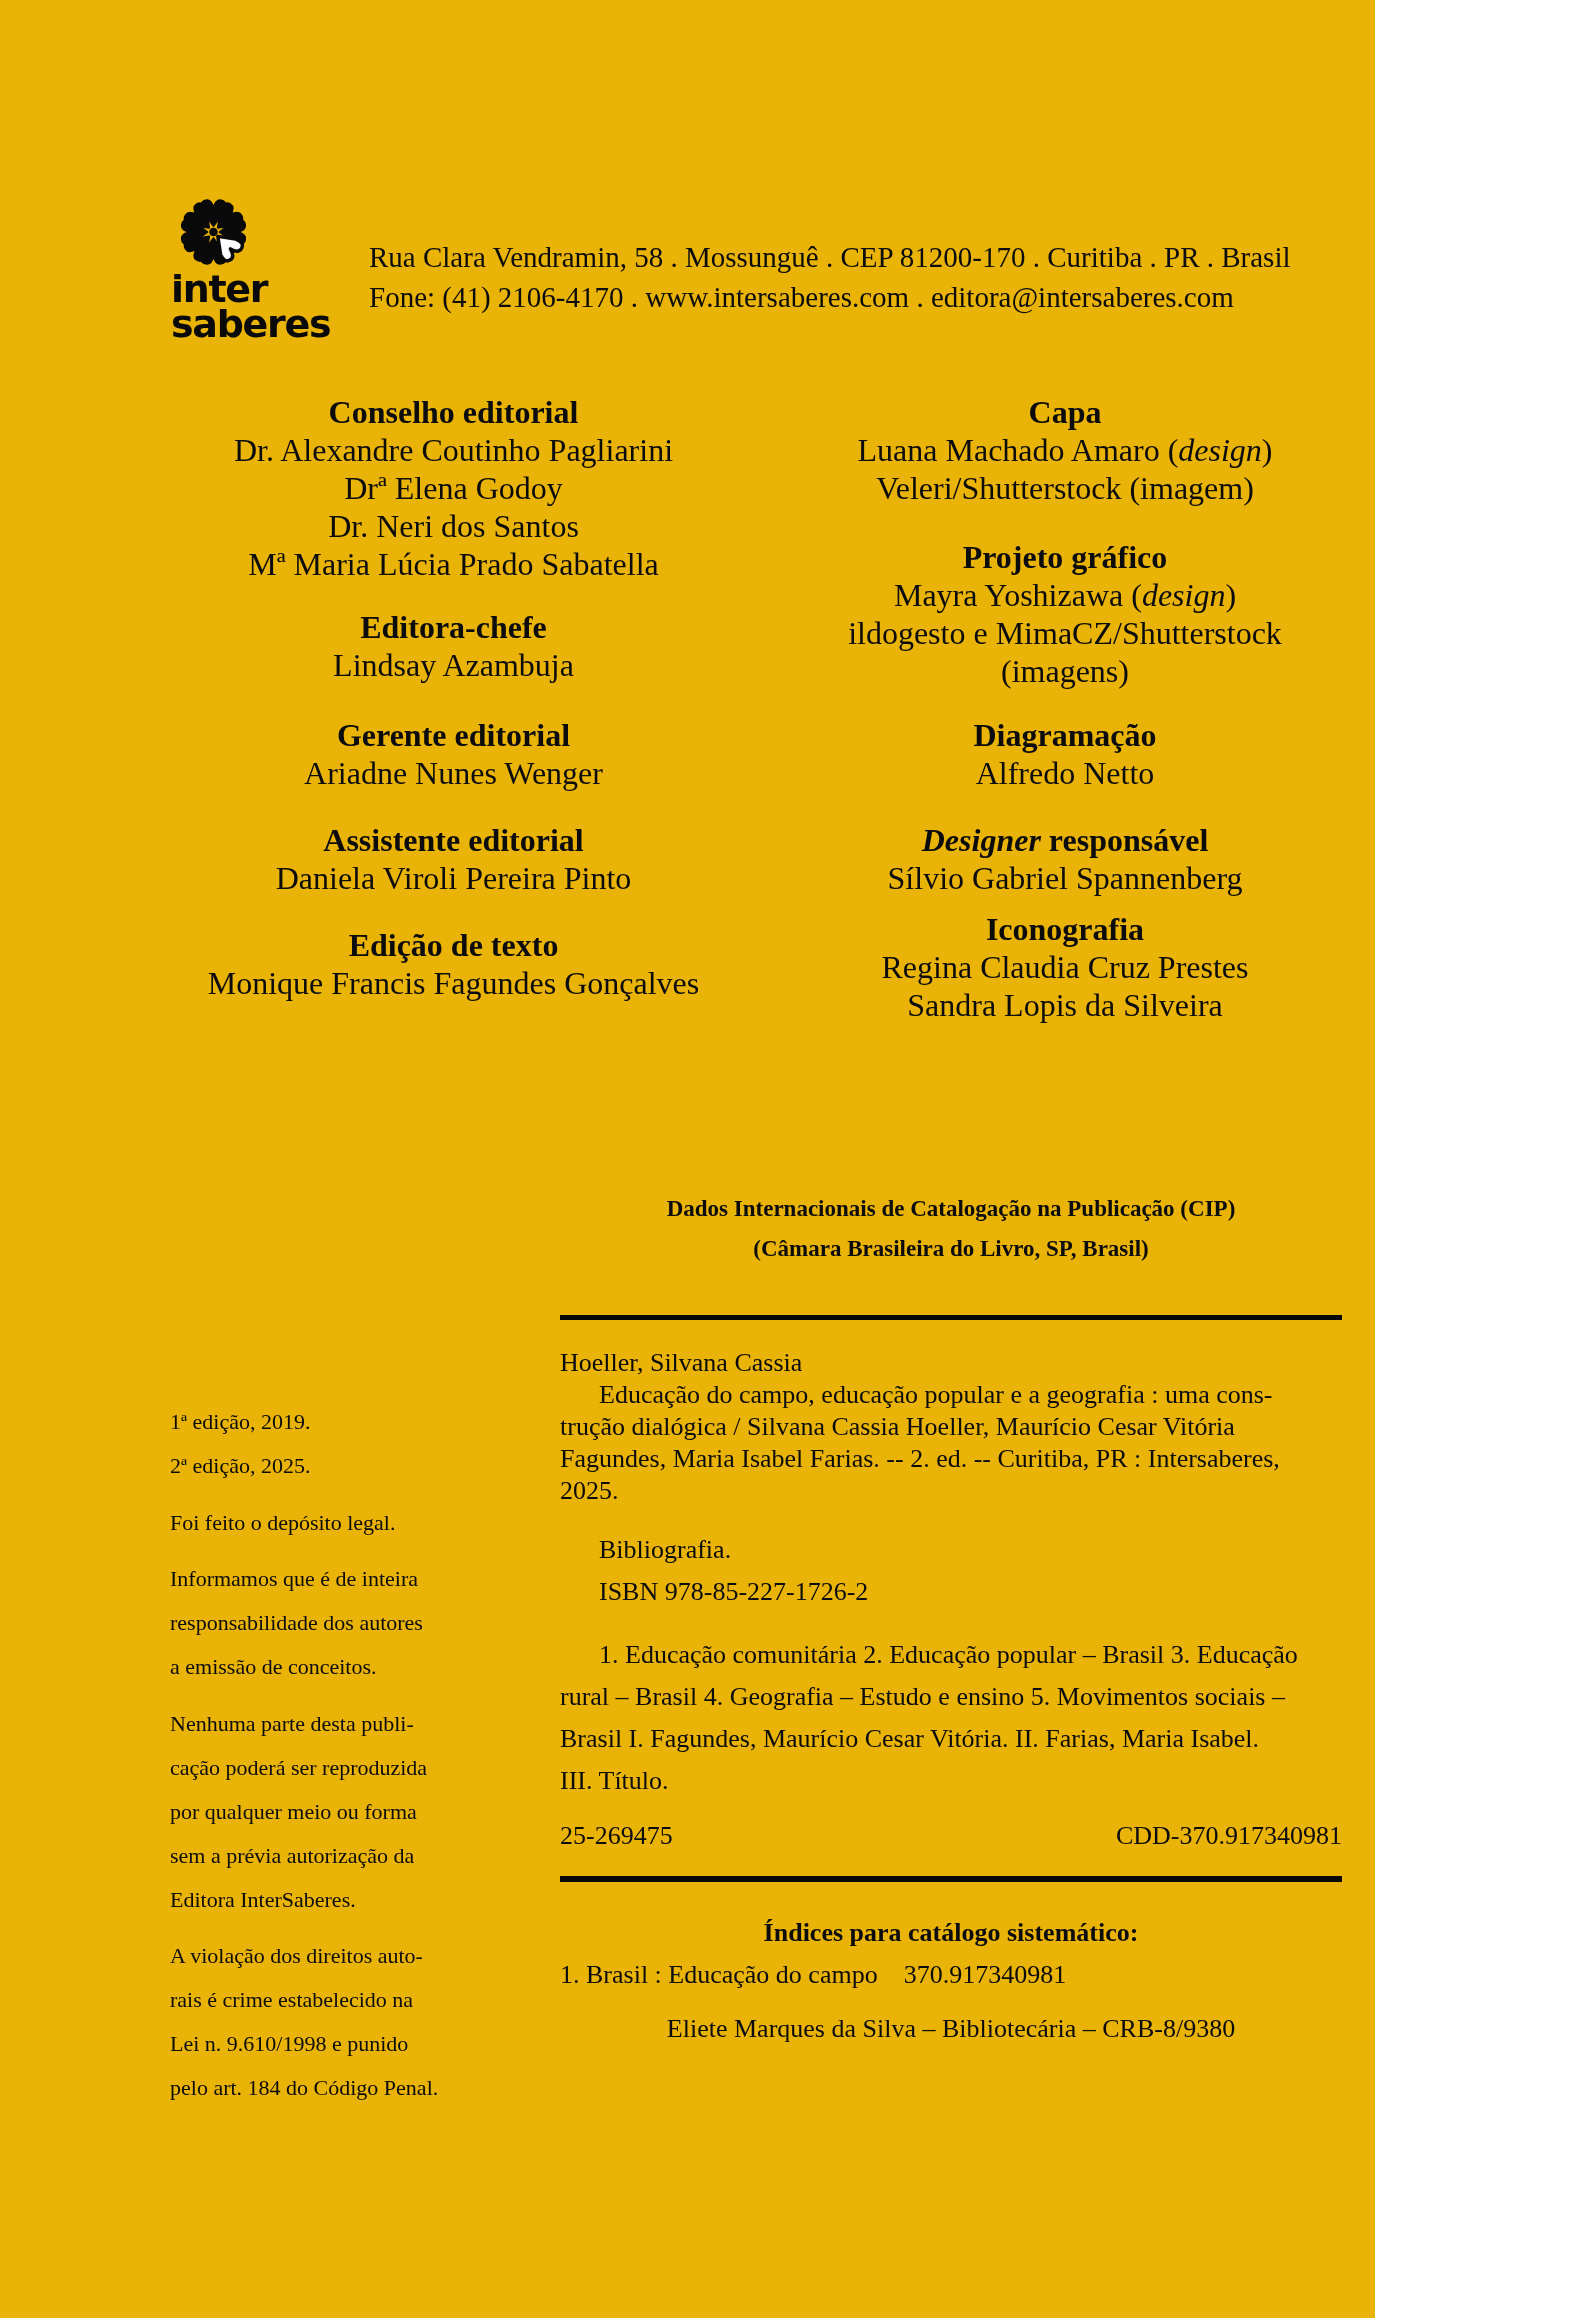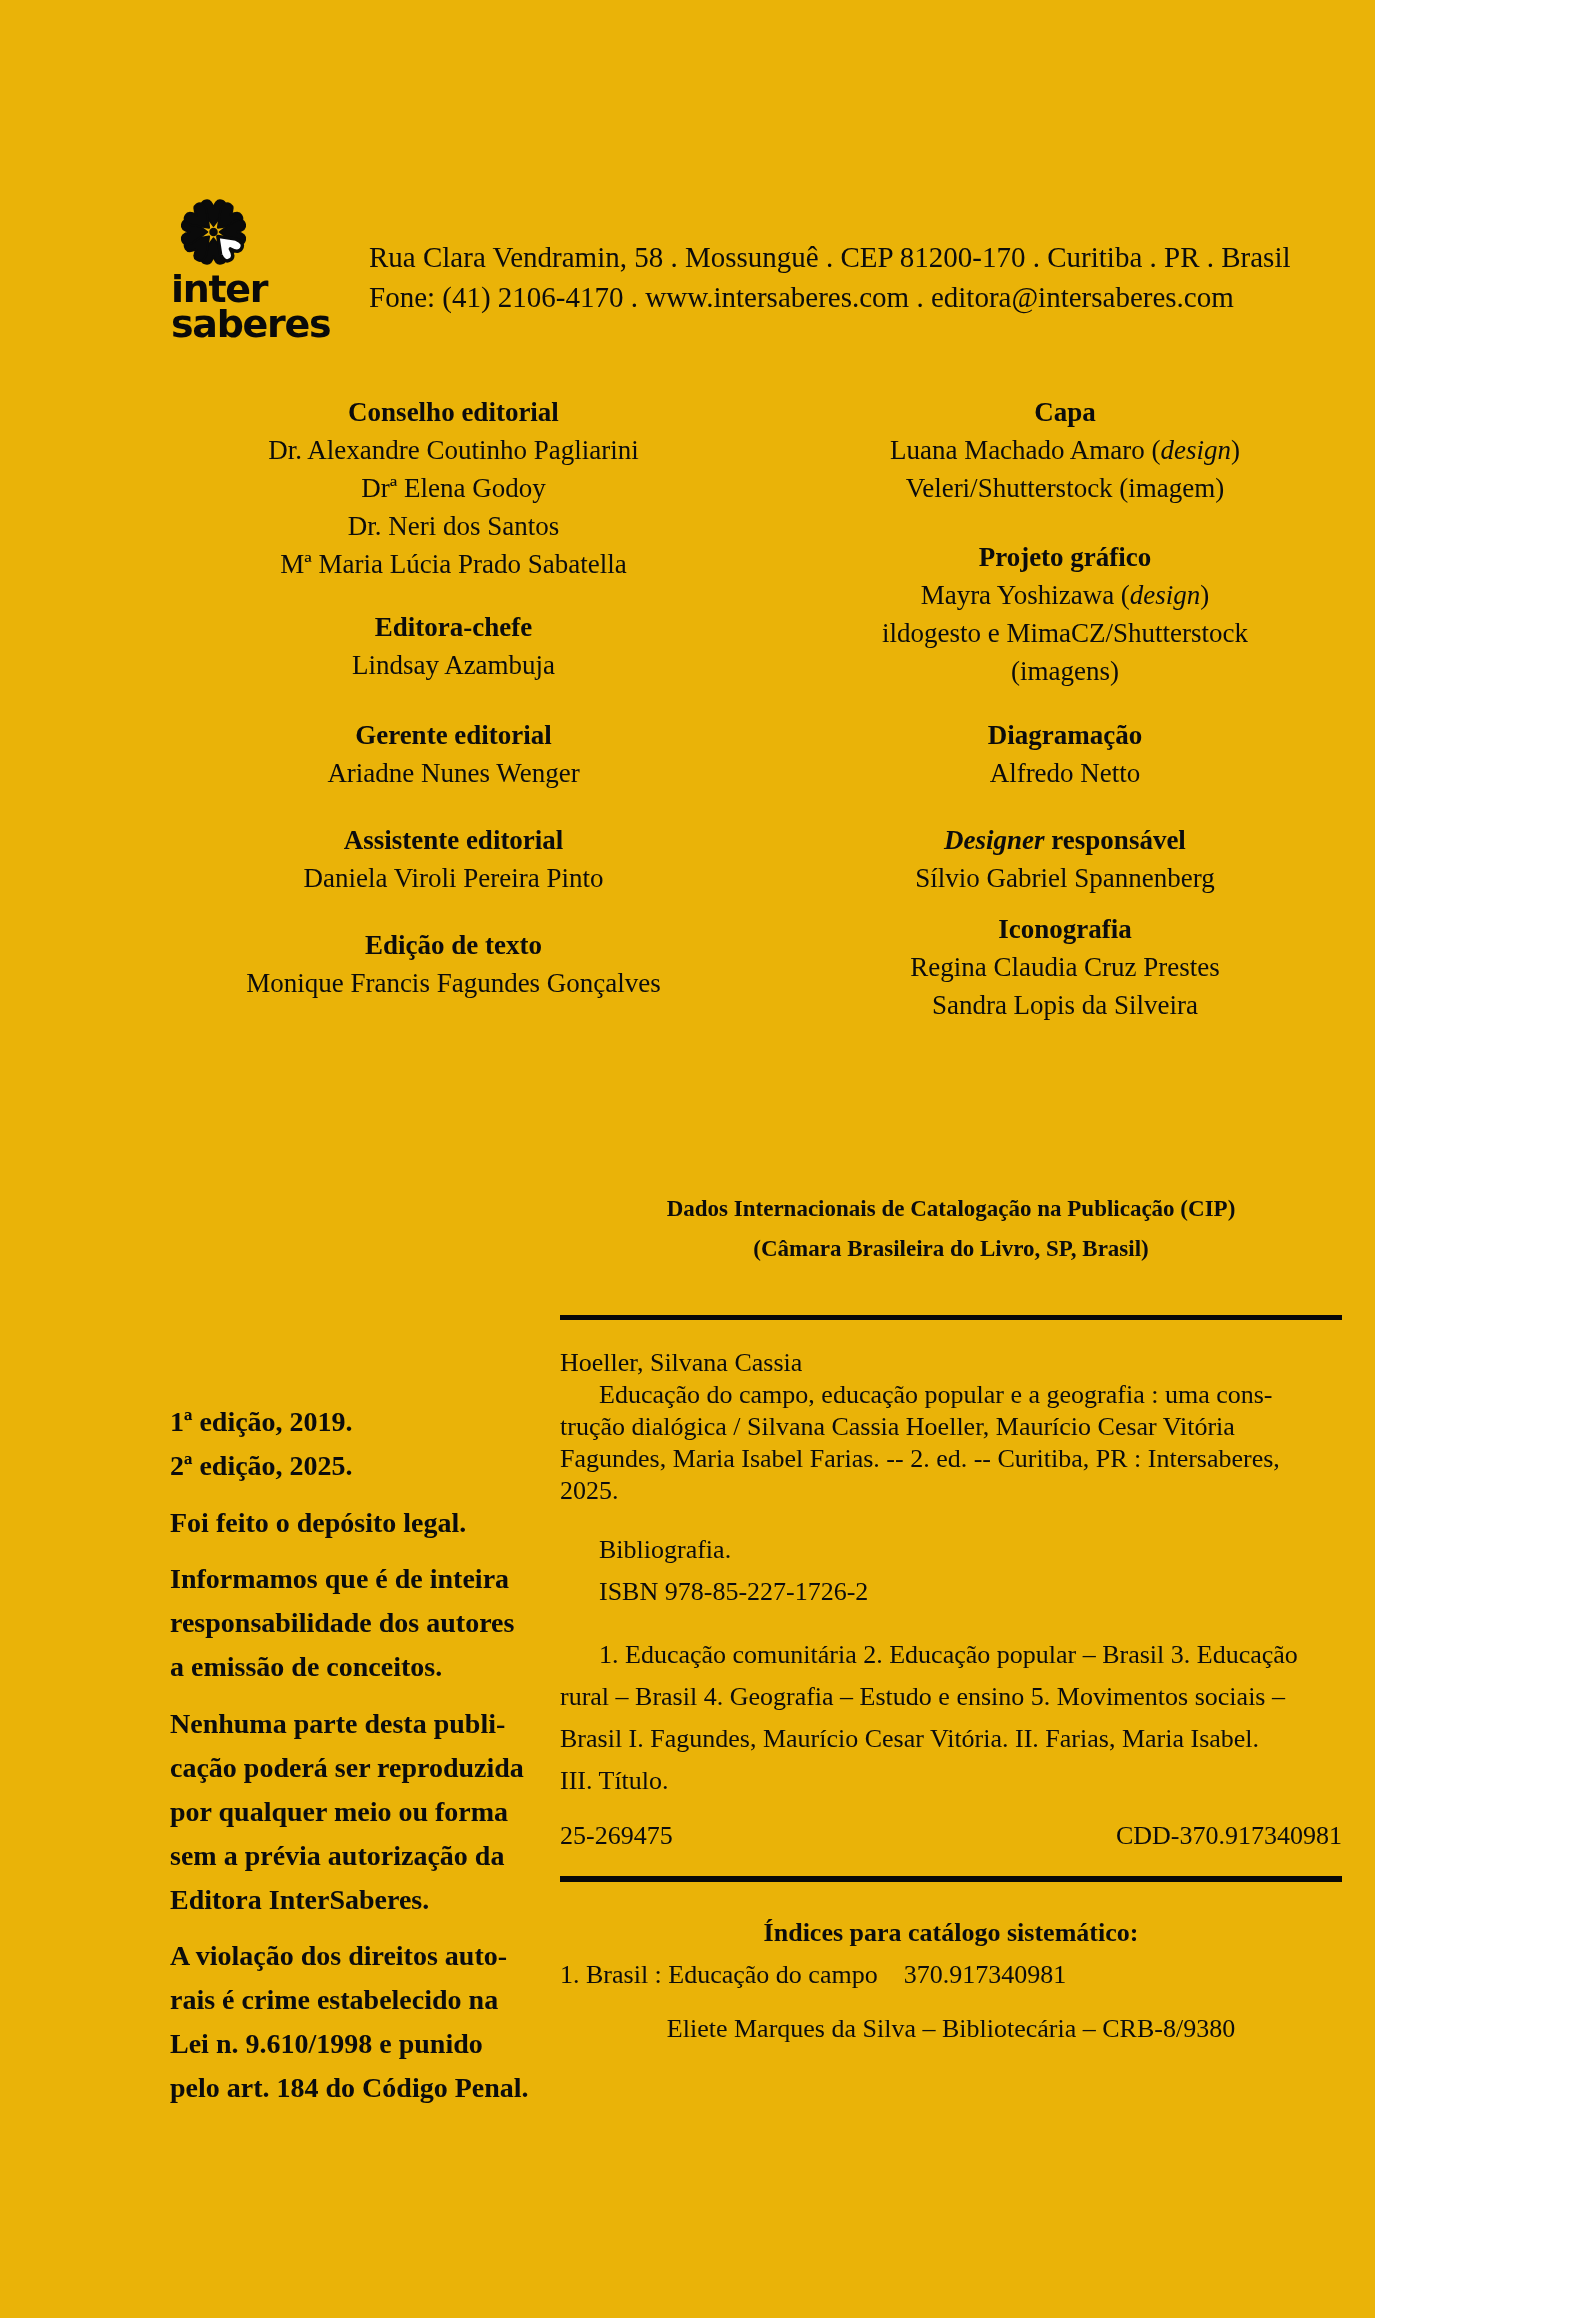--- a/index.html
+++ b/index.html
@@ -24,39 +24,39 @@
     letter-spacing:-1.3px;
     color:#0a0a0a;
     margin-top:5.4px;
   }
   
   #address{
     position:absolute;left:369px;top:237px;
     font-size:29px;line-height:40px;
   }
   
-  .credit-group{position:absolute;text-align:center;font-size:27px;line-height:38px;}
+  .credit-group{position:absolute;text-align:center;font-size:32px;line-height:38px;}
   .credit-group.colL{left:110px;width:687px;}
   .credit-group.colR{left:793px;width:544px;}
   .credit-title{font-weight:bold;}
   .credit-names{white-space:pre-line;}
   
   #cip{position:absolute;left:560px;top:1189px;width:782px;font-size:26px;}
   .cip-head{font-weight:bold;text-align:center;font-size:23px;line-height:40px;}
   .cip-rule{height:5.4px;background:#080808;margin-top:46px;}
   .cip-rule.bottom{margin-top:19.6px;}
   .cip-entry{margin-top:27px;line-height:32px;}
   .cip-bib{margin-top:21.4px;line-height:42px;}
   .cip-subjects{margin-top:21.4px;line-height:42px;}
   .cip-codes{margin-top:12.5px;line-height:42px;display:flex;justify-content:space-between;}
   .indices-title{margin-top:30px;font-weight:bold;text-align:center;line-height:42px;}
   .indices-line{line-height:42px;}
   .librarian{margin-top:12.5px;text-align:center;line-height:42px;}
   
-  #legal{position:absolute;left:170px;top:1400px;width:366px;font-size:28px;line-height:44px;font-weight:bold;}
+  #legal{position:absolute;left:170px;top:1400px;width:366px;font-size:22px;line-height:44px;}
   #legal p{margin:0 0 12.5px 0;white-space:pre-line;}
 </style>
 </head>
 <body>
 
 <div id="page">
 
   <div id="logo">
     <span>
       <svg width="77" height="79" viewBox="0 0 100 102">

